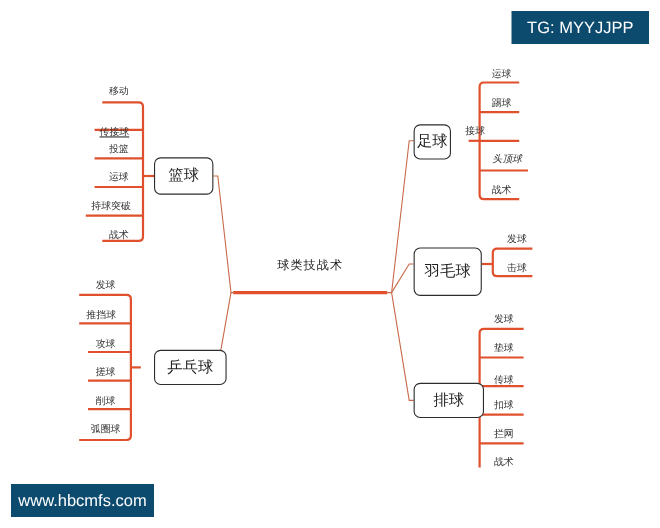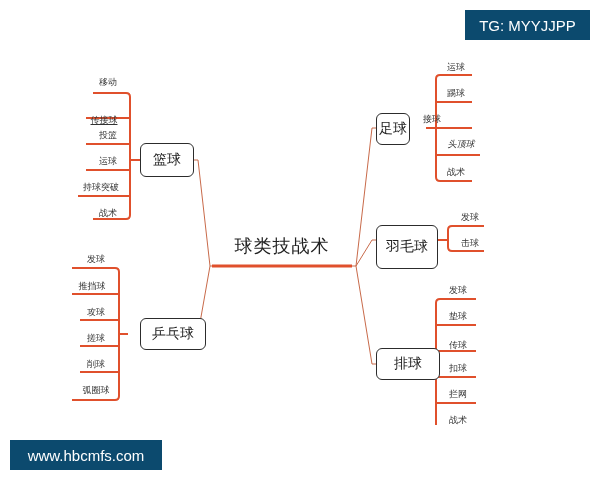--- a/index.html
+++ b/index.html
@@ -1,20 +1,20 @@
 <!DOCTYPE html>
 <html><head>
 <meta charset="utf-8">
 <style>
   html,body{margin:0;padding:0;}
   body{width:600px;height:480px;background:#ffffff;position:relative;overflow:hidden;font-family:"DejaVu Sans",sans-serif;}
   svg.lines{position:absolute;left:0;top:0;}
   .node{position:absolute;box-sizing:border-box;border:1.6px solid #2c2c2c;border-radius:6px;background:#fff;display:flex;align-items:center;justify-content:center;font-size:14px;color:#222;}
   .leaf{position:absolute;font-size:9px;color:#333;white-space:nowrap;transform:translateX(-50%);}
-  .center{position:absolute;font-size:18px;color:#222;left:282px;top:234px;transform:translateX(-50%);letter-spacing:1px;}
+  .center{position:absolute;font-size:11px;color:#222;left:282px;top:234px;transform:translateX(-50%);letter-spacing:1px;}
   .wm{position:absolute;background:#0c4a6e;color:#fff;font-family:"Liberation Sans",sans-serif;font-size:15px;display:flex;align-items:center;justify-content:center;}
 </style>
 </head>
 <body>
 
 <svg class="lines" width="600" height="480">
 
   <line x1="212" y1="266" x2="352" y2="266" stroke="#e0502c" stroke-width="3"></line>
 
   <polyline points="194,160 198,160 210,266 212,266" fill="none" stroke="#c86a4a" stroke-width="1"></polyline>
@@ -89,13 +89,13 @@
 
 <div class="node" style="left:376px;top:348px;width:64px;height:32px;">排球</div>
 <div class="leaf" style="left:458px;top:284px;">发球</div>
 <div class="leaf" style="left:458px;top:310px;">垫球</div>
 <div class="leaf" style="left:458px;top:339px;">传球</div>
 <div class="leaf" style="left:458px;top:362px;">扣球</div>
 <div class="leaf" style="left:458px;top:388px;">拦网</div>
 <div class="leaf" style="left:458px;top:414px;">战术</div>
 
 <div class="wm" style="left:465px;top:10px;width:125px;height:30px;">TG: MYYJJPP</div>
-<div class="wm" style="left:10px;top:440px;width:152px;height:30px;">www.hbcmfs.com</div>
+<div class="wm" style="left:10px;top:440px;width:130px;height:30px;">www.hbcmfs.com</div>
 
 </body></html>

